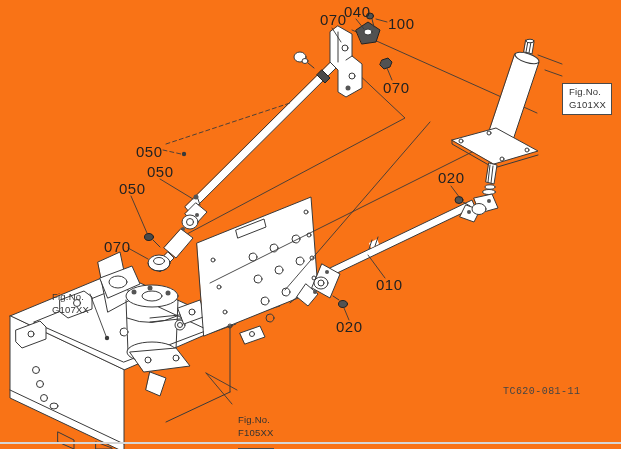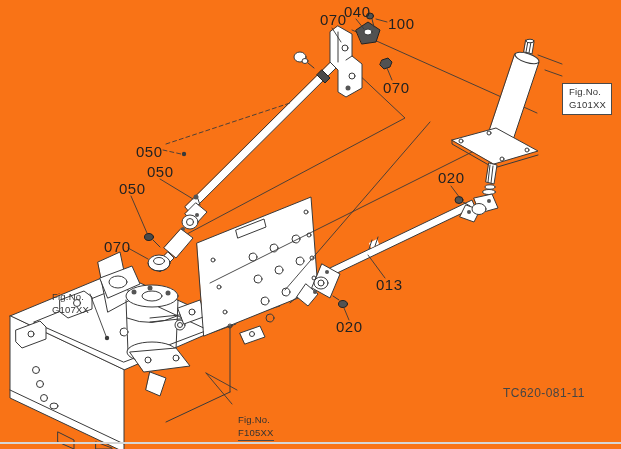--- a/index.html
+++ b/index.html
@@ -10,23 +10,23 @@
   .art{position:absolute;left:0;top:0;}
   .callout{
     position:absolute;font-size:15px;line-height:1;color:#222;
     letter-spacing:.5px;white-space:nowrap;user-select:none;cursor:pointer;
   }
   .figref{
     position:absolute;font-size:9.5px;line-height:1.4;color:#333;
     letter-spacing:.2px;white-space:nowrap;cursor:pointer;margin-top:29px;
   }
   .figref.boxed{border:1px solid #4a4a4a;padding:1px 5px 2px 6px;background:#fff;}
-  .figref .uline{border-bottom:1px solid #4a4a4a;display:inline-block;padding-bottom:0;}
+  .figref .uline{border-bottom:1px solid #4a4a4a;display:inline-block;padding-bottom:8px;}
   .drawno{
-    position:absolute;font-size:12px;letter-spacing:.45px;color:#454545;white-space:nowrap;
+    position:absolute;font-size:10px;letter-spacing:.45px;color:#454545;white-space:nowrap;font-family:Liberation Mono, monospace;
   }
   .page-rule{position:absolute;left:0;top:442px;width:621px;height:2px;background:#d6d6d6;}
 </style>
 </head>
 <body>
 
 <div class="stage">
 
   <svg class="art" width="621" height="449" viewBox="0 0 621 449" stroke="#3a3a3a" stroke-width="1" fill="none" stroke-linejoin="round" stroke-linecap="round">
 
@@ -235,21 +235,21 @@
 
   <div class="callout" style="left:320px;top:12px">070</div>
   <div class="callout" style="left:344px;top:4px">040</div>
   <div class="callout" style="left:388px;top:16px">100</div>
   <div class="callout" style="left:383px;top:80px">070</div>
   <div class="callout" style="left:136px;top:144px">050</div>
   <div class="callout" style="left:147px;top:164px">050</div>
   <div class="callout" style="left:119px;top:181px">050</div>
   <div class="callout" style="left:104px;top:239px">070</div>
   <div class="callout" style="left:438px;top:170px">020</div>
-  <div class="callout" style="left:376px;top:277px">013</div>
+  <div class="callout" style="left:376px;top:277px">010</div>
   <div class="callout" style="left:336px;top:319px">020</div>
 
   <div class="figref boxed" style="left:562px;top:54px">
     <span>Fig.No.</span><br>
     <span>G101XX</span>
   </div>
 
   <div class="figref" style="left:52px;top:261px">
     <span>Fig.No.</span><br>
     <span>G107XX</span>

